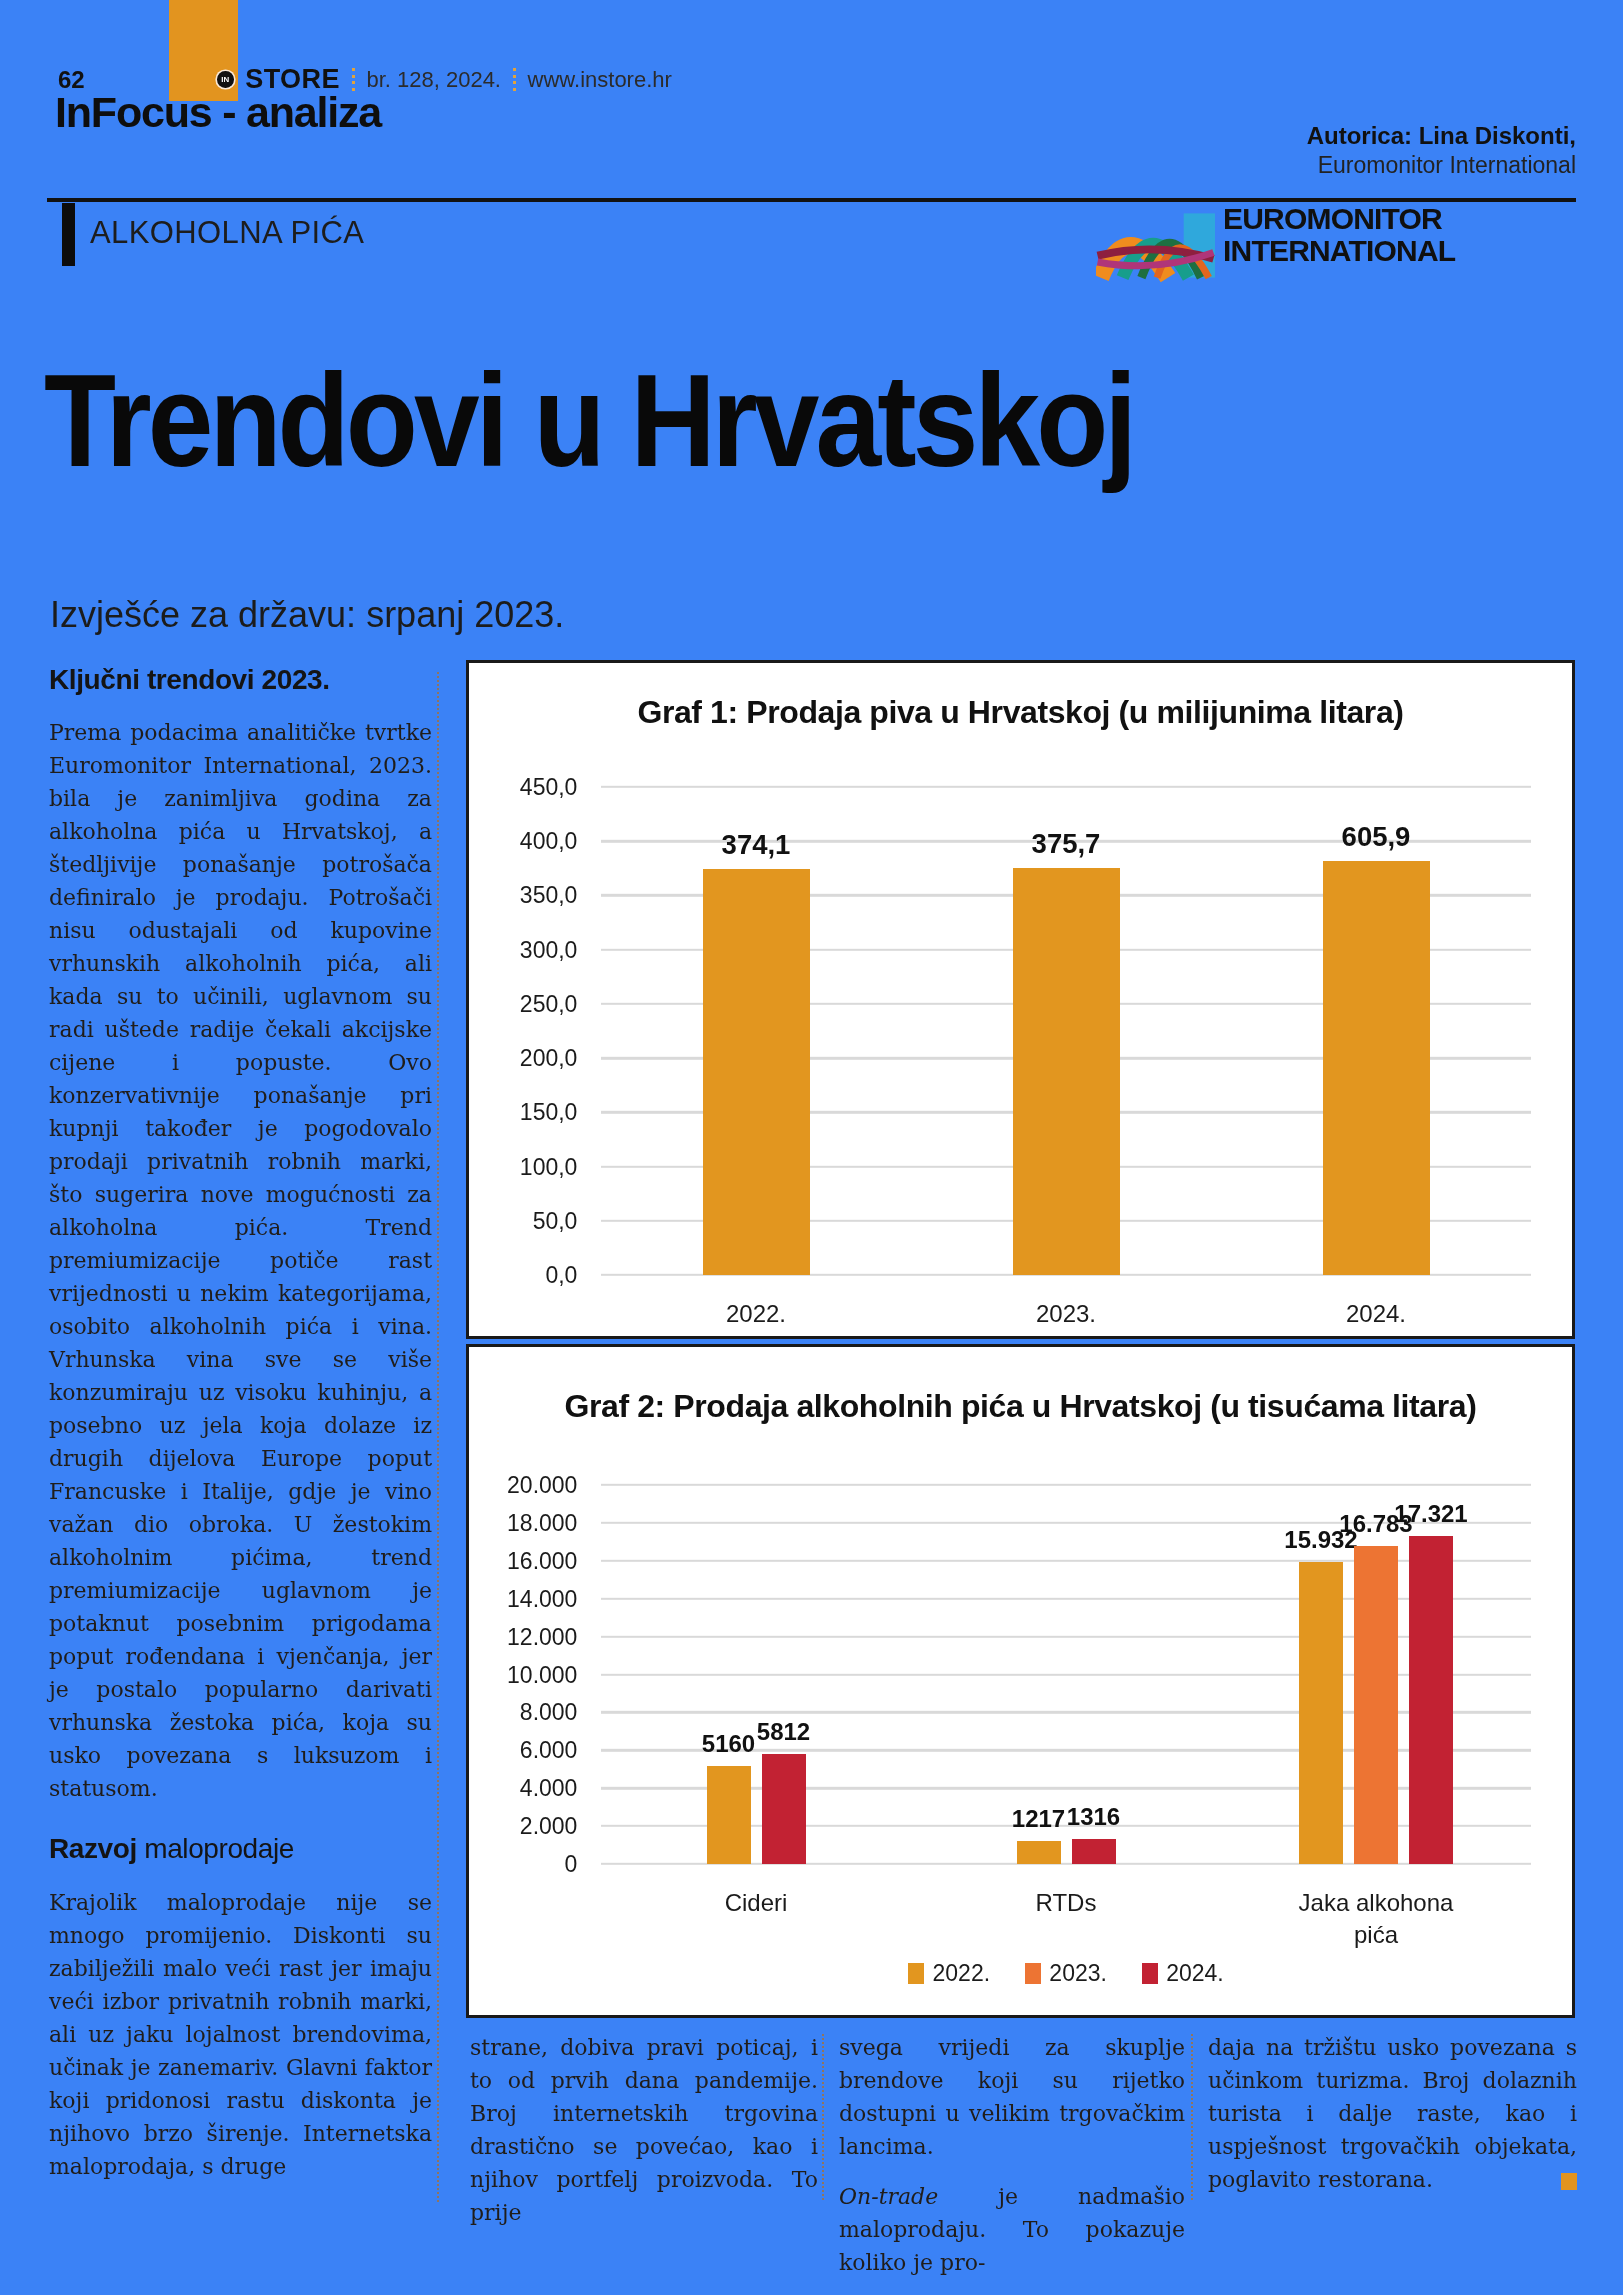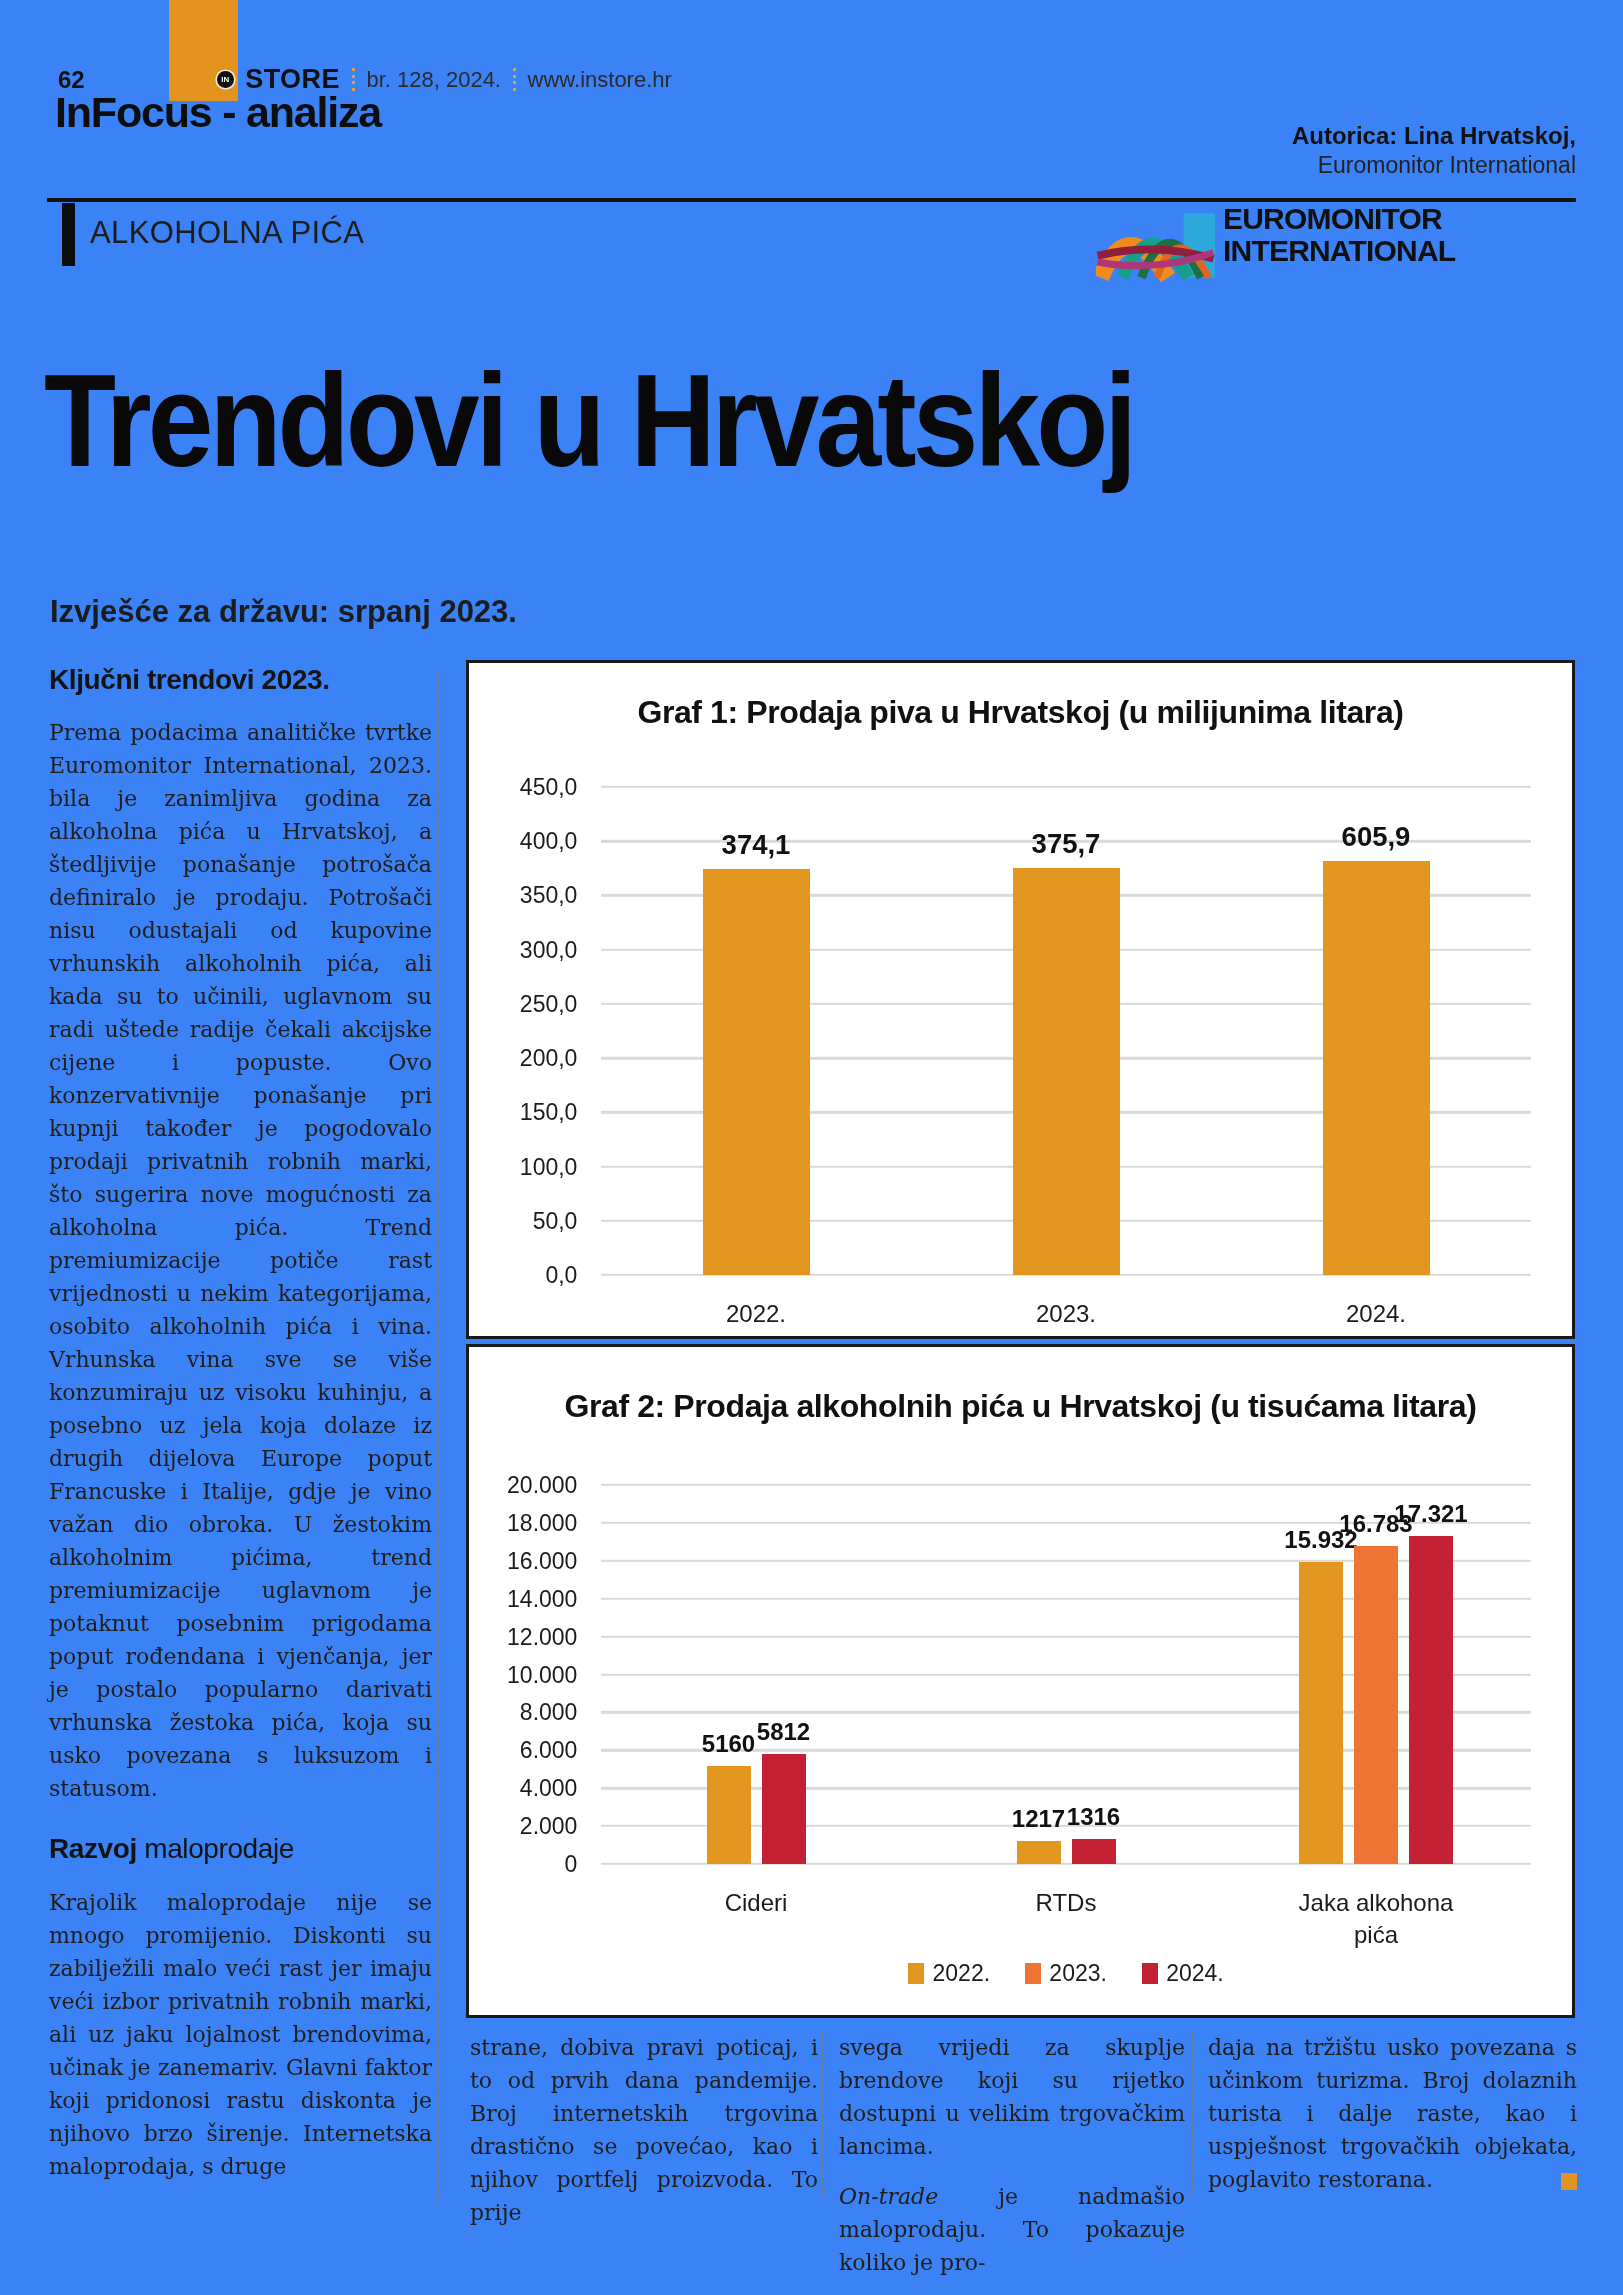--- a/index.html
+++ b/index.html
@@ -30,21 +30,21 @@
             letter-spacing:0.4px;color:#1d1d1d;}
 
   .em-logo{position:absolute;left:1096px;top:207px;width:119px;height:77px;}
   .em-text{position:absolute;left:1223px;top:203px;font-size:30px;font-weight:800;
            letter-spacing:-0.8px;line-height:1.06;color:#101010;}
 
   
   .title{position:absolute;left:44px;top:344px;margin:0;font-size:118px;font-weight:800;
          letter-spacing:-3.9px;color:#090909;white-space:nowrap;transform:scaleY(1.12);
          transform-origin:left top;}
-  .subtitle{position:absolute;left:50px;top:594px;font-size:31px;color:#1c1c1c;font-weight:bold;}
+  .subtitle{position:absolute;left:50px;top:594px;font-size:36px;color:#1c1c1c;}
 
   
   .leftcol{position:absolute;left:49px;top:664px;width:383px;}
   .colhead{margin:0 0 20.4px;font-size:28px;font-weight:800;letter-spacing:-0.4px;color:#141414;}
   .body{margin:0;font-family:"DejaVu Serif",serif;font-size:22px;line-height:33px;
         text-align:justify;color:#201d1a;}
   .h2mix{margin:28px 0 20.4px;font-size:28px;letter-spacing:-0.4px;color:#141414;}
   .h2mix .b{font-weight:800;}
   .h2mix .m{font-weight:500;}
 
@@ -110,21 +110,21 @@
     <span class="store">STORE</span>
     <span class="m-sep"></span>
     <span class="m-txt">br. 128, 2024.</span>
     <span class="m-sep"></span>
     <span class="m-txt">www.instore.hr</span>
   </div>
 
   <h2 class="section-head">InFocus - analiza</h2>
 
   <div class="author">
-    <div class="a1">Autorica: Lina Hrvatskoj,</div>
+    <div class="a1">Autorica: Lina Diskonti,</div>
     <div class="a2">Euromonitor International</div>
   </div>
 
   <div class="rule"></div>
   <div class="cat-bar"></div>
   <div class="category">ALKOHOLNA PIĆA</div>
 
   <div class="em-logo">
     <svg viewBox="0 0 152 98" width="119" height="77">
       <rect x="112" y="8" width="40" height="82" fill="#2fa8dc"></rect>

